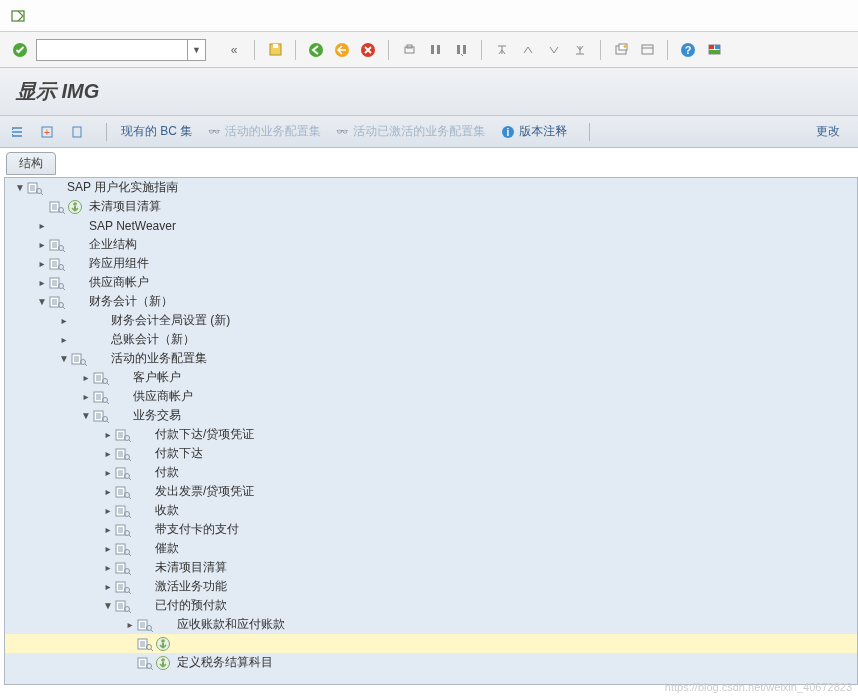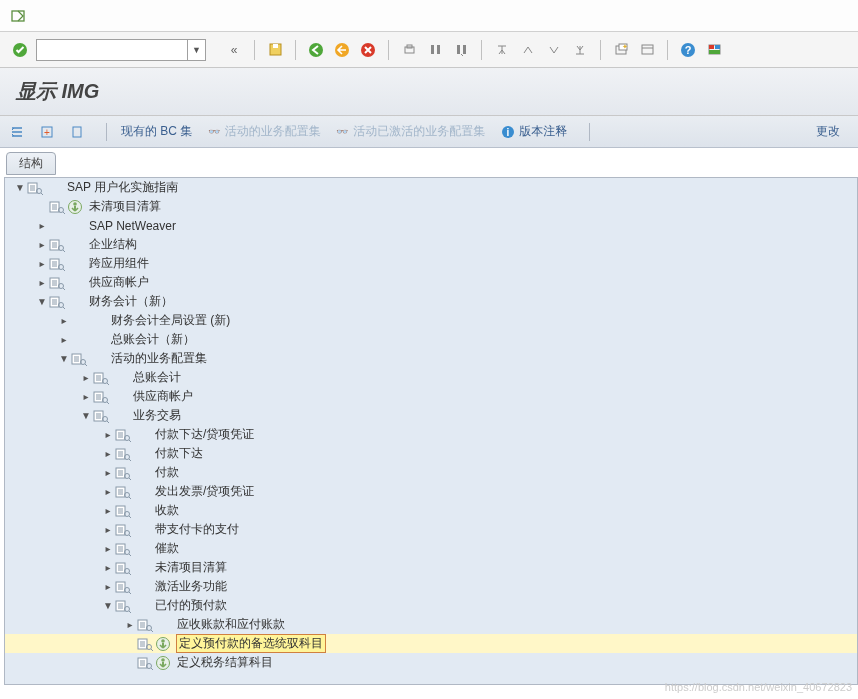--- a/index.html
+++ b/index.html
@@ -367,21 +367,21 @@
               <rect x="1" y="2" width="9" height="10" fill="#fff" stroke="#8898a8"></rect>
               <line x1="3" y1="5" x2="8" y2="5" stroke="#8898a8"></line>
               <line x1="3" y1="7" x2="8" y2="7" stroke="#8898a8"></line>
               <line x1="3" y1="9" x2="8" y2="9" stroke="#8898a8"></line>
               <circle cx="12" cy="10" r="2.5" fill="none" stroke="#8898a8"></circle>
               <line x1="14" y1="12" x2="16" y2="14" stroke="#8898a8"></line>
             </svg>
           </span>
         </span>
         <span style="width:18px;display:inline-flex"></span>
-        <span class="lbl">总账会计</span>
+        <span class="lbl">客户帐户</span>
       </div>
       <div class="row">
         <span class="ind" style="width:70px"></span>
         <span class="expander">▸</span>
         <span style="width:18px;display:inline-flex">
           <span class="icon-doc">
             <svg width="16" height="14">
               <rect x="1" y="2" width="9" height="10" fill="#fff" stroke="#8898a8"></rect>
               <line x1="3" y1="5" x2="8" y2="5" stroke="#8898a8"></line>
               <line x1="3" y1="7" x2="8" y2="7" stroke="#8898a8"></line>
@@ -629,21 +629,20 @@
           <span class="icon-exec">
             <svg width="16" height="16">
               <circle cx="8" cy="8" r="6.5" fill="#e8f0e8" stroke="#7aa860"></circle>
               <circle cx="8" cy="5" r="1.8" fill="#7aa860"></circle>
               <line x1="8" y1="7" x2="8" y2="12" stroke="#7aa860" stroke-width="2"></line>
               <line x1="5" y1="9" x2="8" y2="12" stroke="#7aa860" stroke-width="1.6"></line>
               <line x1="11" y1="9" x2="8" y2="12" stroke="#7aa860" stroke-width="1.6"></line>
             </svg>
           </span>
         </span>
-        <span class="lbl hl">定义预付款的备选统驭科目</span>
       </div>
       <div class="row">
         <span class="ind" style="width:114px"></span>
         <span class="expander"></span>
         <span style="width:18px;display:inline-flex">
           <span class="icon-doc">
             <svg width="16" height="14">
               <rect x="1" y="2" width="9" height="10" fill="#fff" stroke="#8898a8"></rect>
               <line x1="3" y1="5" x2="8" y2="5" stroke="#8898a8"></line>
               <line x1="3" y1="7" x2="8" y2="7" stroke="#8898a8"></line>

